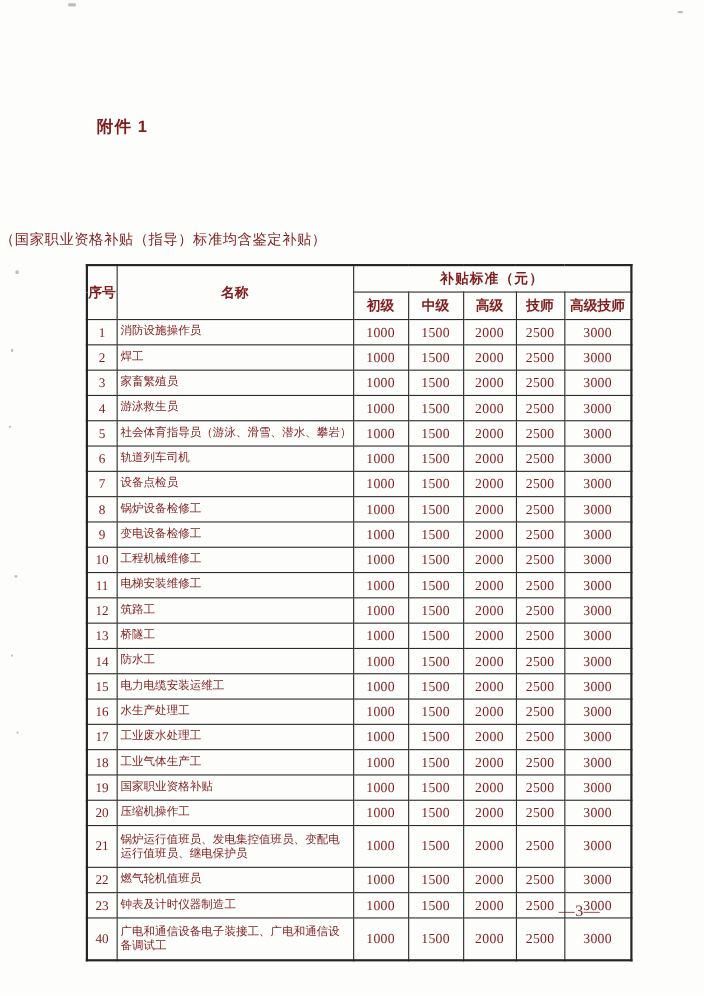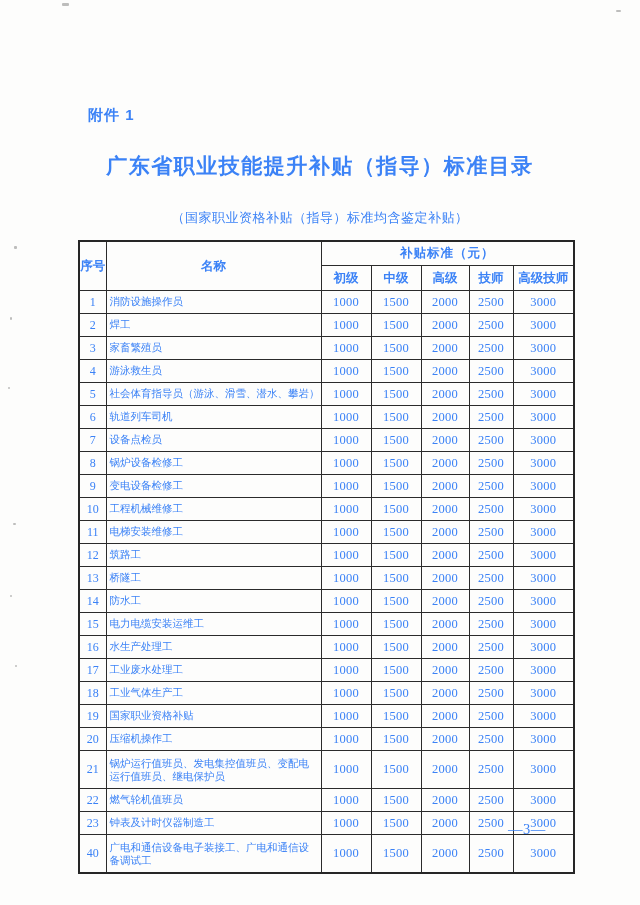--- a/index.html
+++ b/index.html
@@ -6,21 +6,21 @@
     margin: 0;
     padding: 0;
     background: #ffffff;
   }
   .page {
     position: relative;
     width: 640px;
     height: 905px;
     background: #fdfdfc;
     font-family: "Liberation Serif", serif;
-    color: #3b82f6;
+    color: #7f1d1d;
     overflow: hidden;
   }
   .attachment {
     position: absolute;
     left: 88px;
     top: 106px;
     font-size: 15px;
     font-weight: 600;
     font-family: "Liberation Sans", sans-serif;
     letter-spacing: 1px;
@@ -35,21 +35,21 @@
     font-size: 21px;
     font-weight: bold;
     font-family: "Liberation Sans", sans-serif;
     letter-spacing: 1.5px;
   }
   .subtitle {
     position: absolute;
     left: 0;
     right: 0;
     top: 209px;
-    text-align: center;
+    text-align: left;
     font-size: 13px;
     letter-spacing: 0.5px;
   }
   table.subsidy-table {
     position: absolute;
     left: 78px;
     top: 240px;
     width: 495px;
     border-collapse: collapse;
     table-layout: fixed;
@@ -135,21 +135,20 @@
   <span class="speck s2"></span>
   <span class="speck s3"></span>
   <span class="speck s4"></span>
   <span class="speck s5"></span>
   <span class="speck s6"></span>
   <span class="speck s7"></span>
   <span class="speck s8"></span>
 
   <div class="attachment">附件 1</div>
 
-  <h1 class="title">广东省职业技能提升补贴（指导）标准目录</h1>
 
   <div class="subtitle">（国家职业资格补贴（指导）标准均含鉴定补贴）</div>
 
   <table class="subsidy-table">
     <colgroup>
       <col style="width:27px">
       <col style="width:215px">
       <col style="width:50px">
       <col style="width:50px">
       <col style="width:48px">

